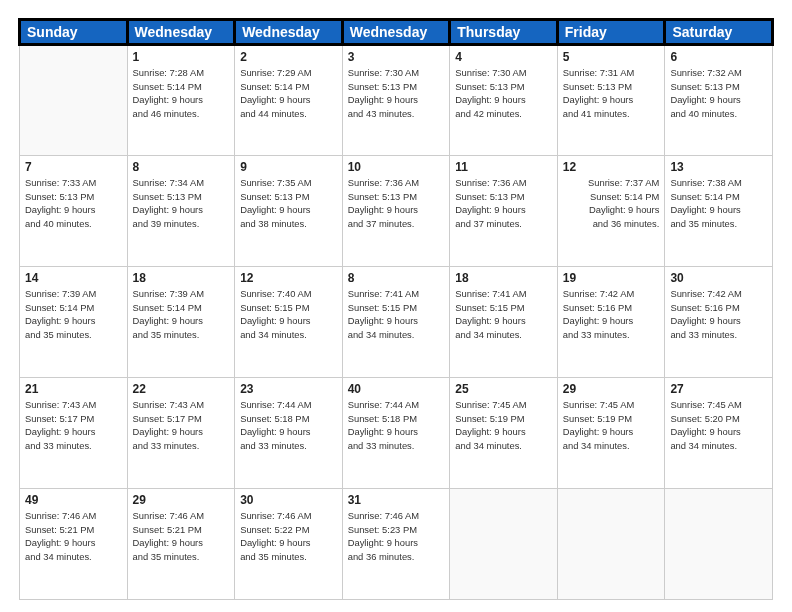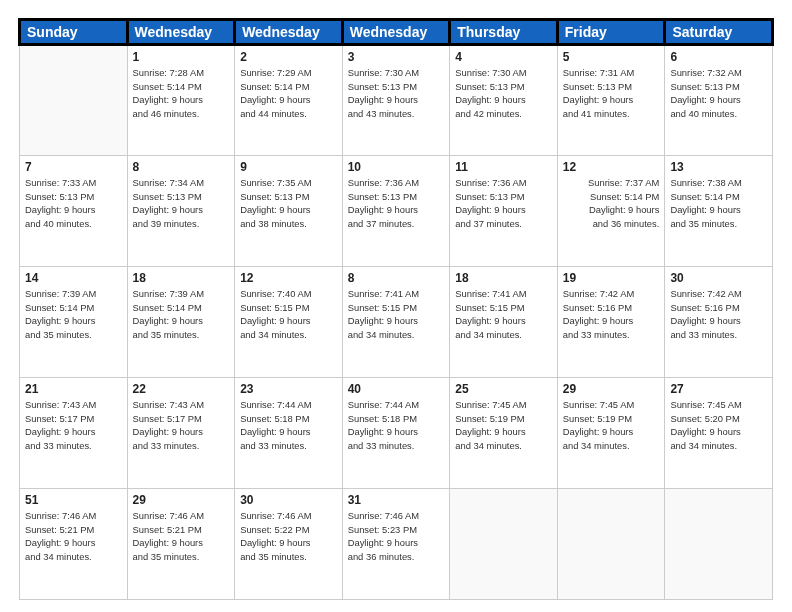--- a/index.html
+++ b/index.html
@@ -307,21 +307,21 @@
           <td>
             <span class="day-number">27</span>
             <div class="day-info" style="white-space: pre-line;">Sunrise: 7:45 AM
 Sunset: 5:20 PM
 Daylight: 9 hours
 and 34 minutes.</div>
           </td>
         </tr>
         <tr class="week-row">
           <td>
-            <span class="day-number">51</span>
+            <span class="day-number">49</span>
             <div class="day-info" style="white-space: pre-line;">Sunrise: 7:46 AM
 Sunset: 5:21 PM
 Daylight: 9 hours
 and 34 minutes.</div>
           </td>
           <td>
             <span class="day-number">29</span>
             <div class="day-info" style="white-space: pre-line;">Sunrise: 7:46 AM
 Sunset: 5:21 PM
 Daylight: 9 hours

